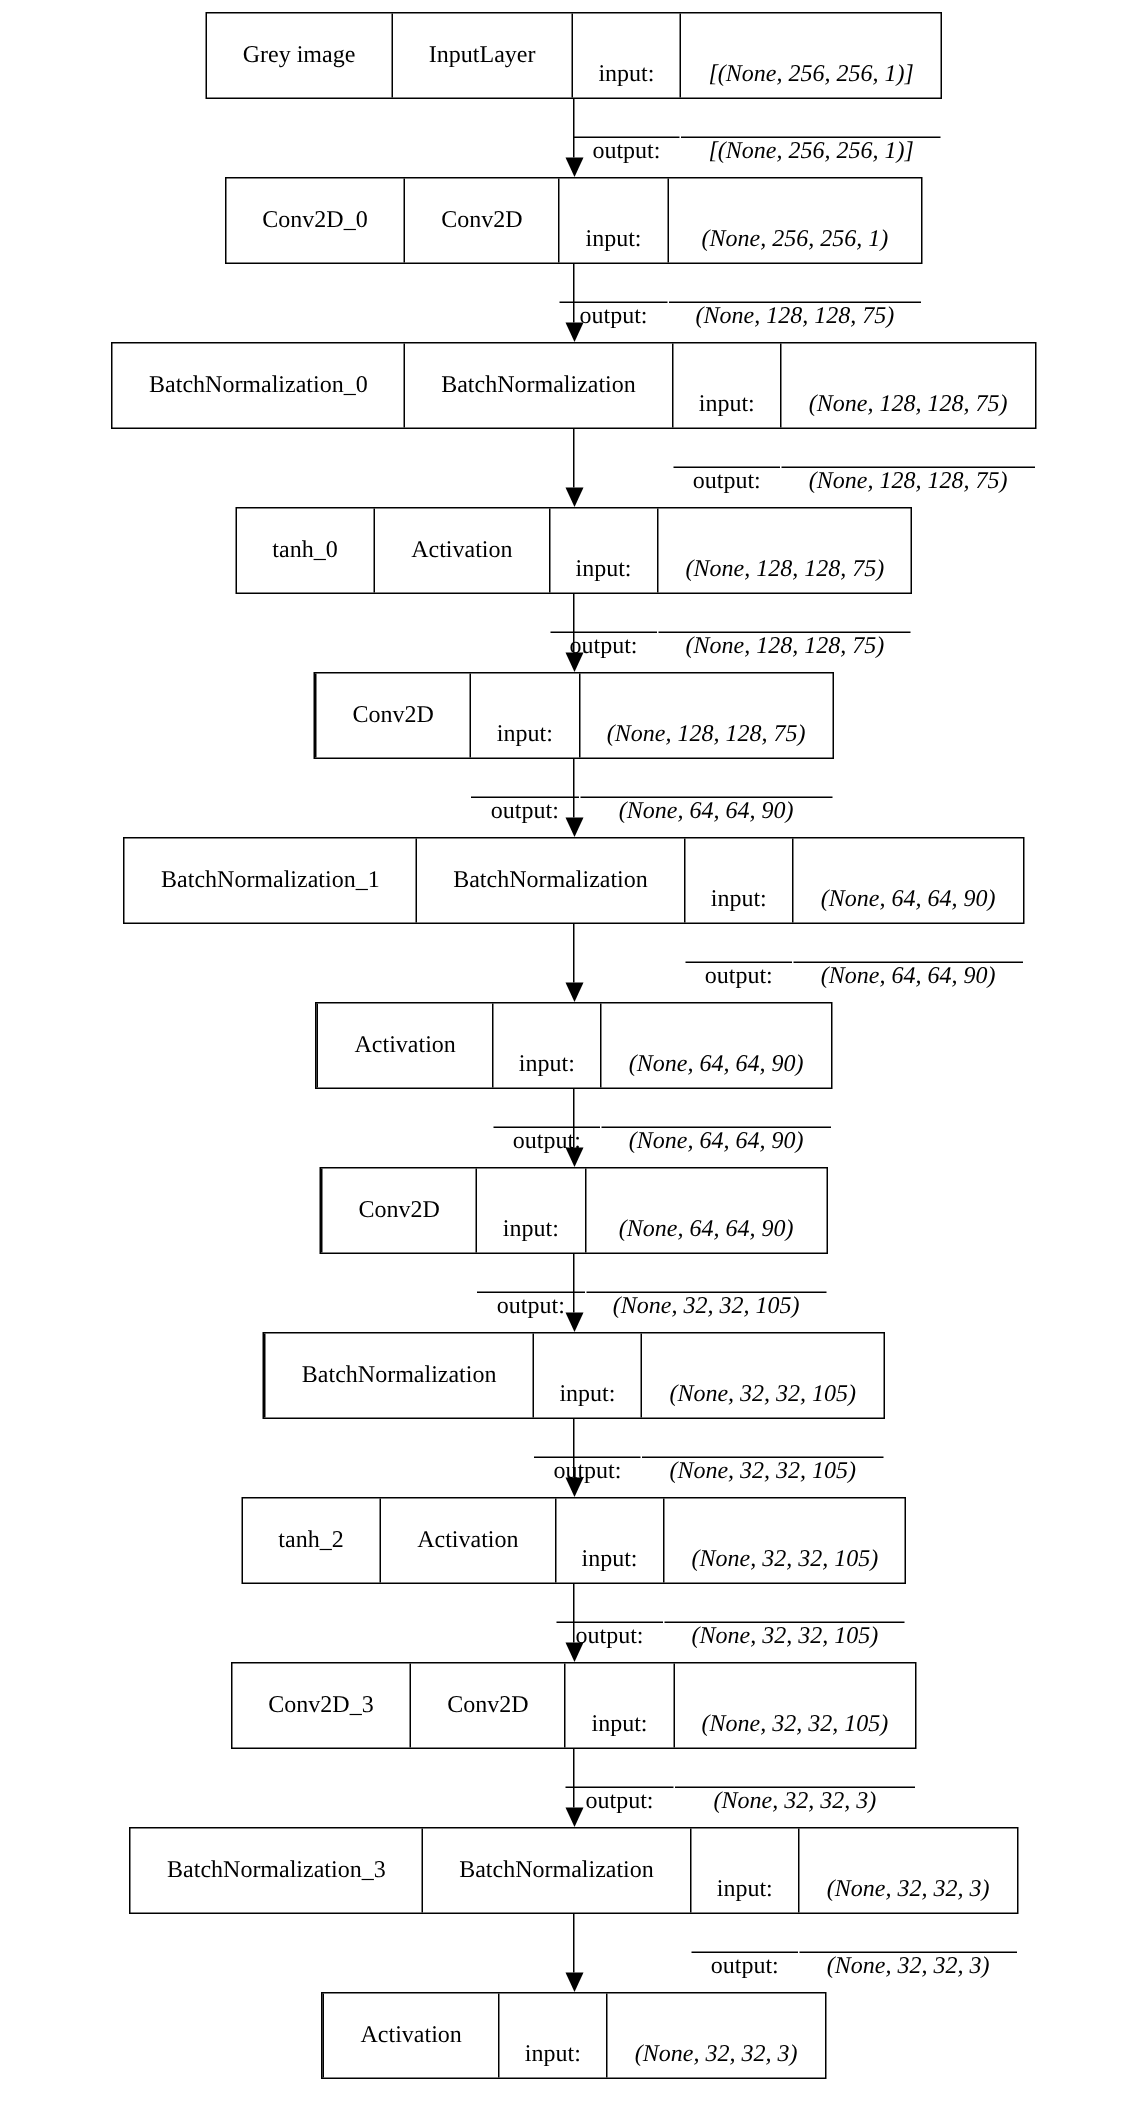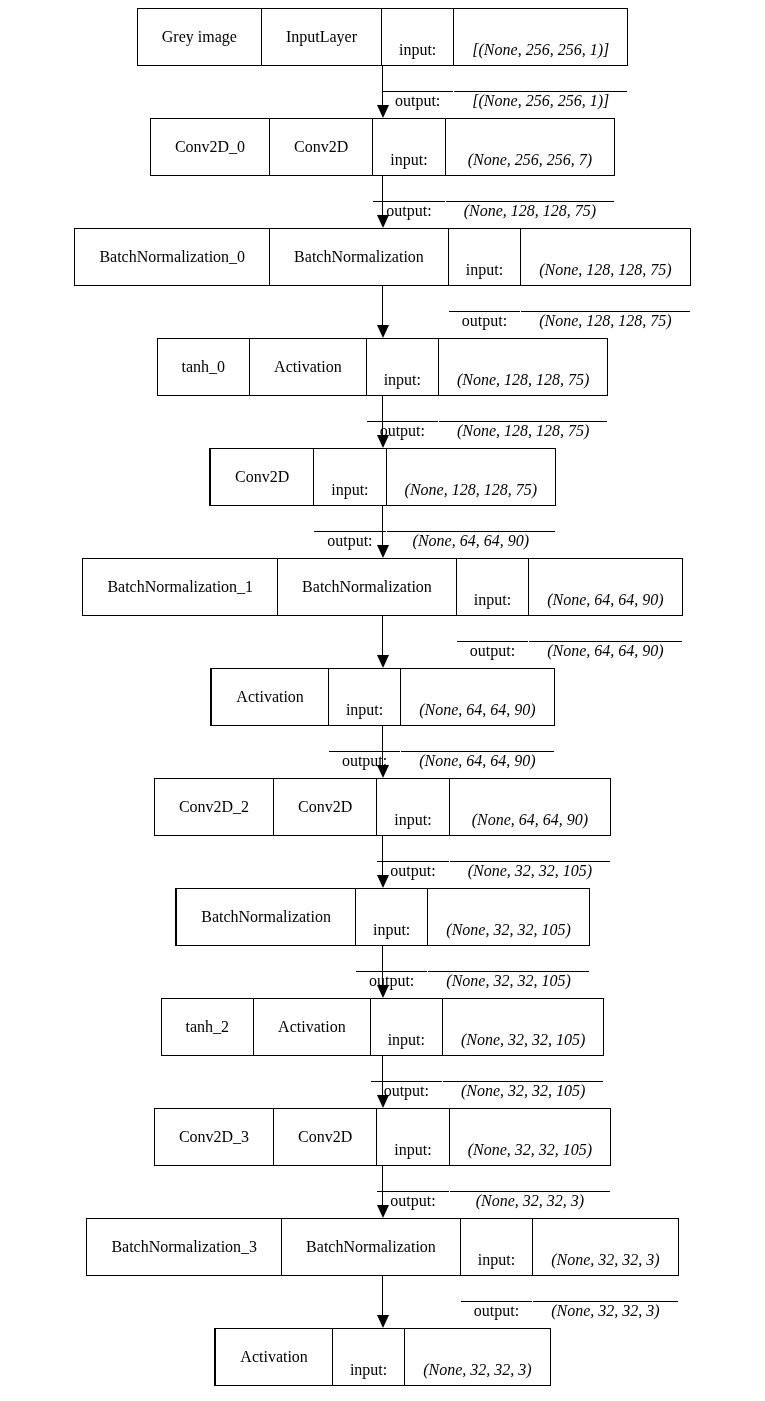--- a/index.html
+++ b/index.html
@@ -110,21 +110,21 @@
   </div>
 
   <div class="node">
     <div class="cell name">Conv2D_0</div>
     <div class="cell type">Conv2D</div>
     <div class="col io-col">
       <div class="io-cell">input:</div>
       <div class="io-cell">output:</div>
     </div>
     <div class="col shape-col">
-      <div class="io-cell shape">(None, 256, 256, 7)</div>
+      <div class="io-cell shape">(None, 256, 256, 1)</div>
       <div class="io-cell shape">(None, 128, 128, 75)</div>
     </div>
   </div>
 
   <div class="edge">
     <div class="line"></div>
     <div class="head"></div>
   </div>
 
   <div class="node">
@@ -209,21 +209,20 @@
       <div class="io-cell shape">(None, 64, 64, 90)</div>
     </div>
   </div>
 
   <div class="edge">
     <div class="line"></div>
     <div class="head"></div>
   </div>
 
   <div class="node">
-    <div class="cell name">Conv2D_2</div>
     <div class="cell type">Conv2D</div>
     <div class="col io-col">
       <div class="io-cell">input:</div>
       <div class="io-cell">output:</div>
     </div>
     <div class="col shape-col">
       <div class="io-cell shape">(None, 64, 64, 90)</div>
       <div class="io-cell shape">(None, 32, 32, 105)</div>
     </div>
   </div>

